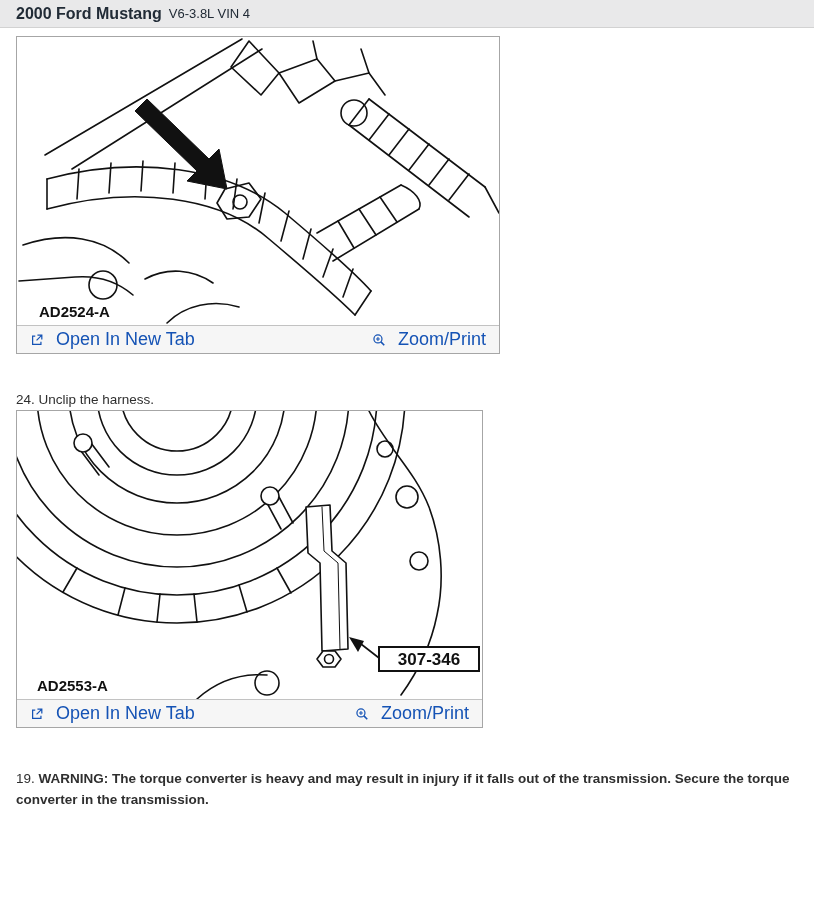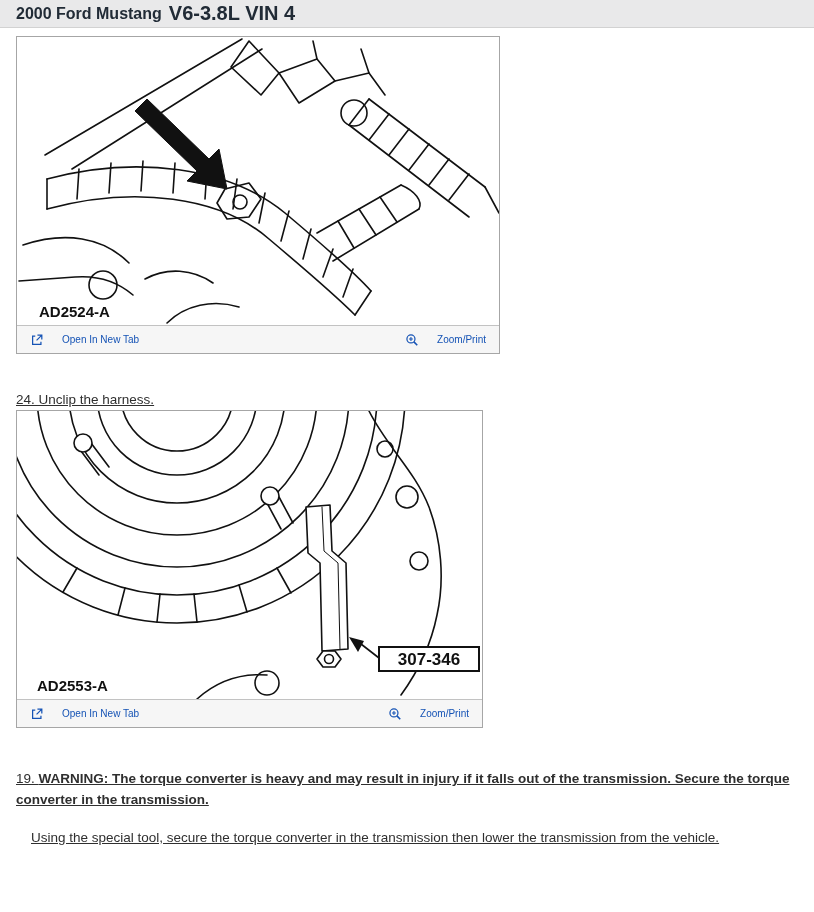--- a/index.html
+++ b/index.html
@@ -10,38 +10,38 @@
   html,body{margin:0;padding:0;}
   body{
     width:814px;height:912px;overflow:hidden;background:#fff;
     font-family:"Liberation Sans", sans-serif;color:var(--body-text);
   }
   .header{
     height:28px;background:var(--header-bg);border-bottom:1px solid #d2d2d2;
     display:flex;align-items:center;gap:7px;padding:0 16px;
   }
   .header .title{font-size:16px;font-weight:bold;color:var(--header-text);}
-  .header .subtitle{font-size:20px;font-weight:bold;color:var(--header-text);}
+  .header .subtitle{font-size:13px;font-weight:normal;color:var(--header-text);}
   .main{padding:8px 16px 0;}
   .figure{
     border:1px solid var(--figure-border);background:#5eead4;
   }
   .figure.f1{width:484px;margin-top:0;}
   .figure.f2{width:467px;}
   .diagram-area{background:#fff;display:block;}
   .fig-footer{
     height:28px;background:var(--footer-bg);border-top:1px solid #c2c2c2;
     display:flex;align-items:center;justify-content:space-between;padding:0 13px;
   }
   .flink{
-    color:var(--link);font-size:10px;text-decoration:none;
-    display:inline-flex;align-items:center;gap:18px;cursor:pointer;
+    color:var(--link);font-size:18px;text-decoration:none;
+    display:inline-flex;align-items:center;gap:12px;cursor:pointer;
   }
   .licon{flex:0 0 auto;display:block;}
-  p{margin:0;font-size:13.5px;line-height:20px;color:var(--body-text);text-decoration:underline;}
+  p{margin:0;font-size:13.5px;line-height:20px;color:var(--body-text);}
   .step24{margin-top:36px;}
   .step25{margin-top:40px;max-width:786px;line-height:21px;}
   .step25 b{font-weight:bold;}
   .note{margin-top:18px;text-indent:15px;}
   .step26{margin-top:1px;}
   svg text{font-family:"Liberation Sans", sans-serif;}
 </style>
 </head>
 <body>
 
@@ -169,16 +169,15 @@
           <path d="M10.2 10.2 L14 14" fill="none" stroke="currentColor" stroke-width="1.8"></path>
           <path d="M6.8 4.6 V9 M4.6 6.8 H9" fill="none" stroke="currentColor" stroke-width="1.2"></path>
         </svg>
         <span>Zoom/Print</span>
       </a>
     </div>
   </div>
 
   <p class="step25"><span>19. </span><b>WARNING: The torque converter is heavy and may result in injury if it falls out of the transmission. Secure the torque converter in the transmission.</b></p>
 
-  <p class="note">Using the special tool, secure the torque converter in the transmission then lower the transmission from the vehicle.</p>
 
 
 </div>
 
 </body></html>

